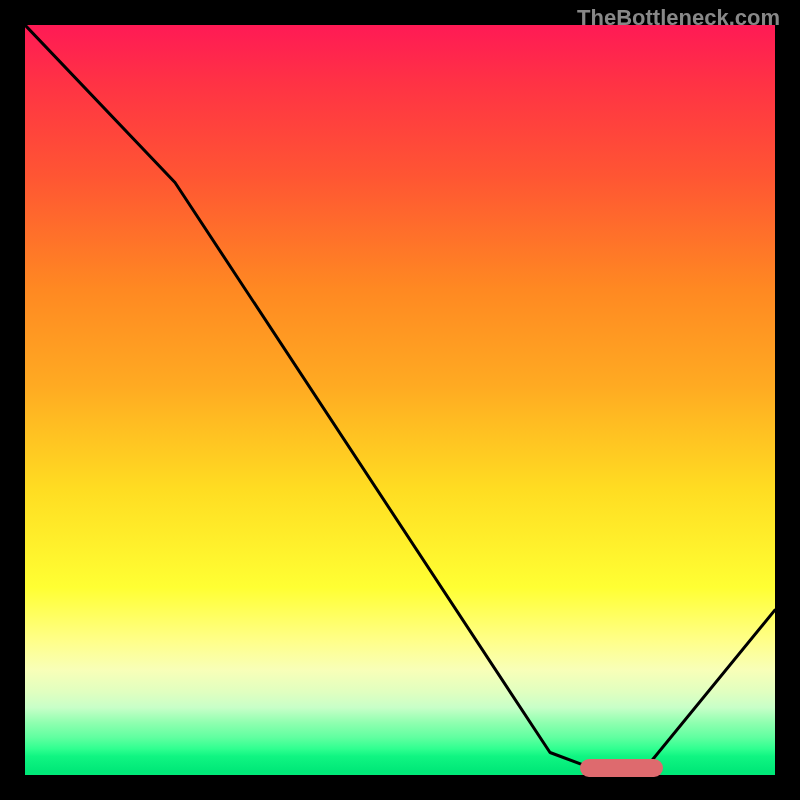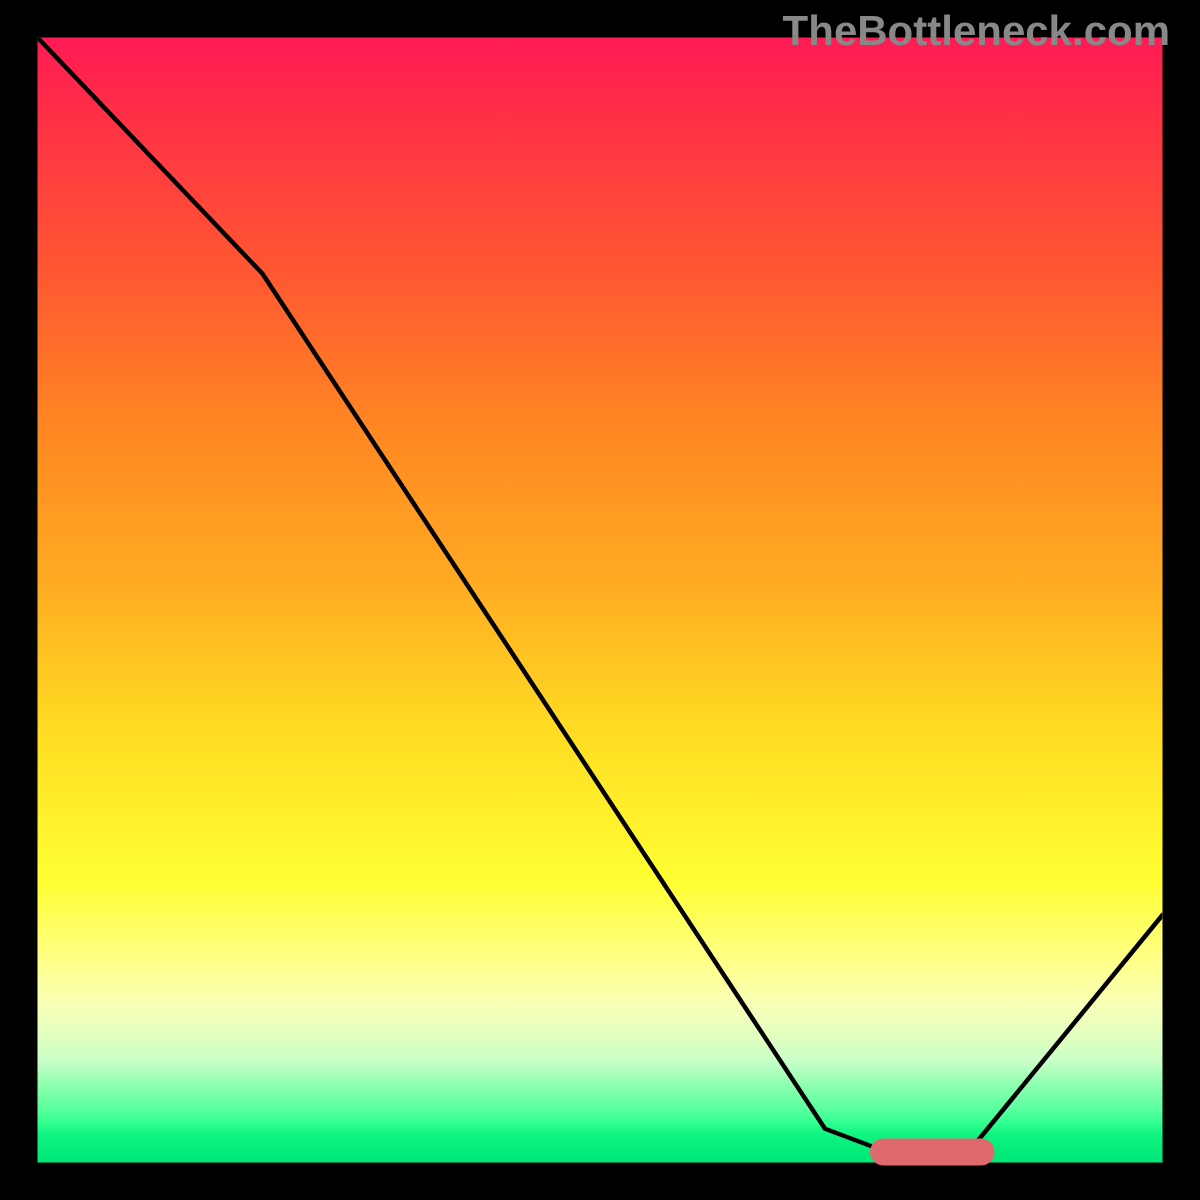--- a/index.html
+++ b/index.html
@@ -9,21 +9,21 @@
     height: 800px;
     background: #000;
     position: relative;
     font-family: Arial, sans-serif;
   }
   .attribution {
     position: absolute;
     top: 5px;
     right: 20px;
     color: #888;
-    font-size: 28px;
+    font-size: 22px;
     font-weight: bold;
     z-index: 10;
   }
   .plot-area {
     position: absolute;
     top: 25px;
     left: 25px;
     width: 750px;
     height: 750px;
     background: linear-gradient(to bottom,

